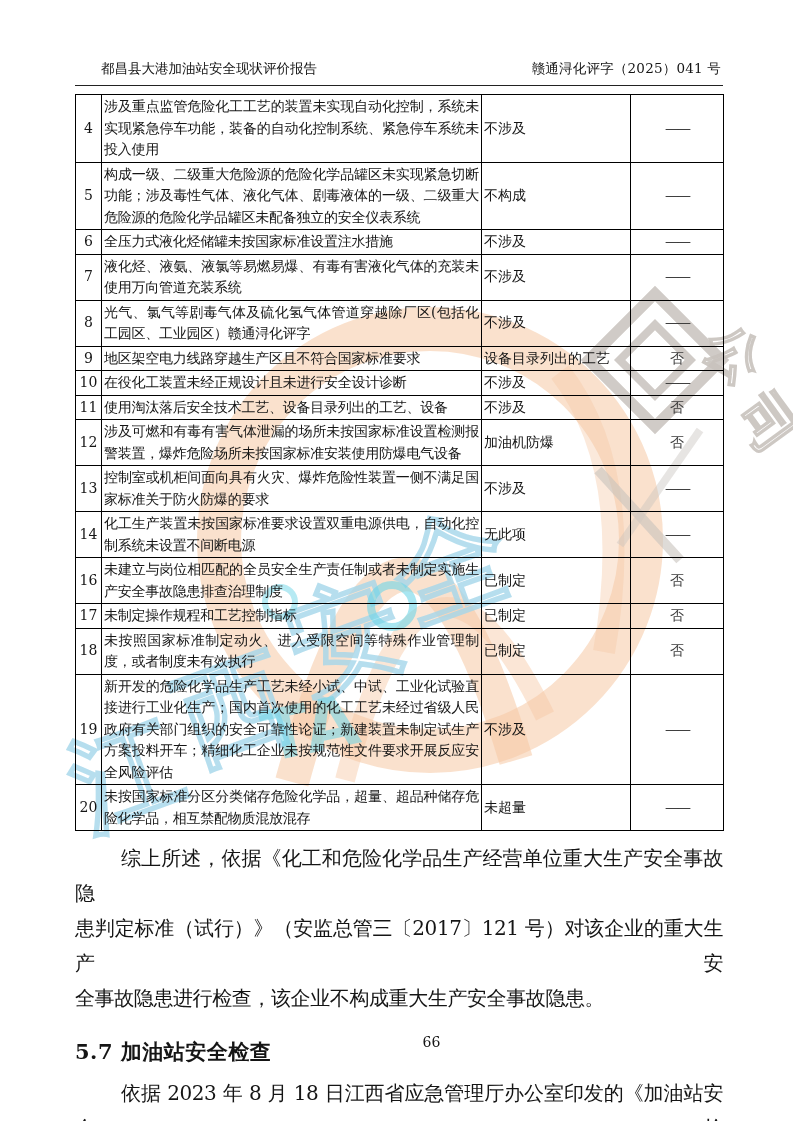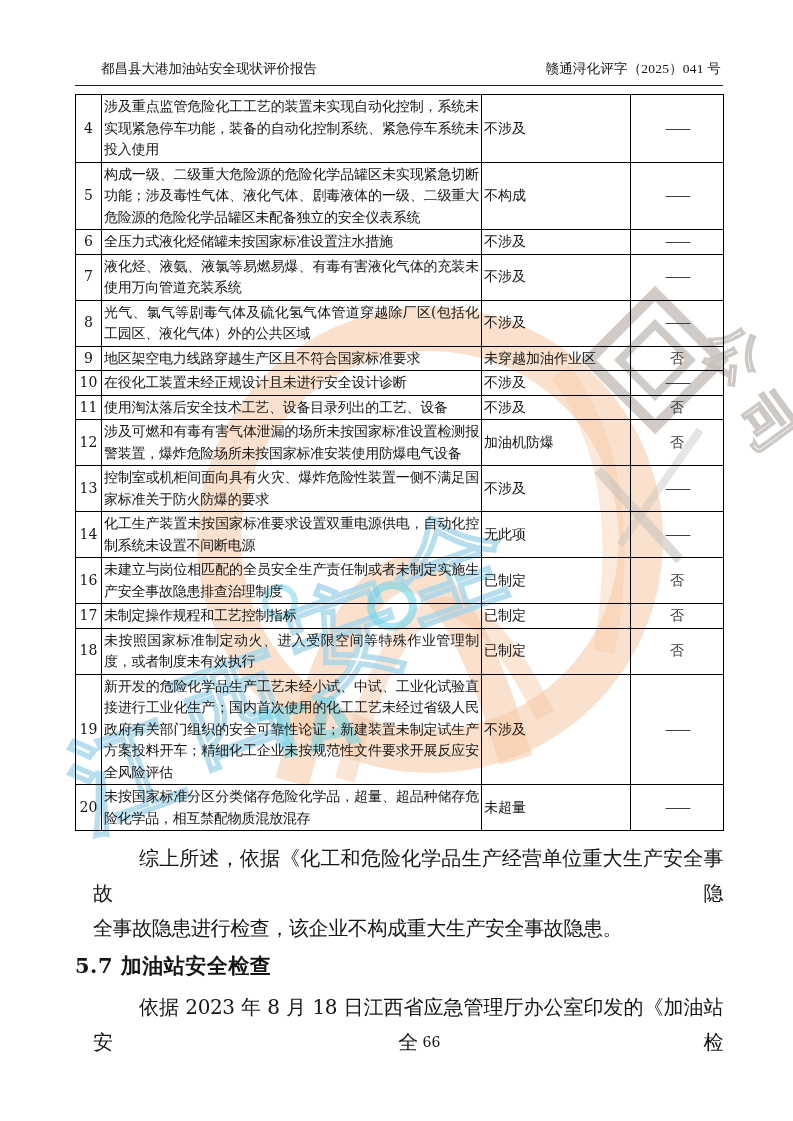--- a/index.html
+++ b/index.html
@@ -7,37 +7,37 @@
     position:relative;width:793px;height:1121px;margin:0 auto;
     background:#ffffff;overflow:hidden;
     font-family:"DejaVu Serif","Liberation Serif",serif;color:#151515;
   }
   .watermark{position:absolute;left:0;top:0;z-index:1;pointer-events:none;}
   .content{position:absolute;left:75px;top:60px;width:648px;z-index:2;}
   .header{
     display:flex;justify-content:space-between;align-items:flex-end;
     font-size:13.5px;padding:0 2px 7px 26px;border-bottom:1.5px solid #222;
   }
-  .header .hr-right{letter-spacing:0.2px;font-family:Liberation Serif, serif;}
+  .header .hr-right{letter-spacing:0.2px;}
   table.checklist{
     border-collapse:collapse;table-layout:fixed;width:648px;margin-top:8px;
     font-size:14px;line-height:21.5px;
   }
   table.checklist td{border:1px solid #000;vertical-align:middle;padding:1px 2px;}
   td.c-no{text-align:center;padding:1px 0;}
   td.c-desc{text-align:justify;letter-spacing:-0.25px;margin-top:24px;}
   td.c-status{text-align:left;}
   td.c-result{text-align:center;color:#3a3a3a;}
   .dash{letter-spacing:-2px;color:#444;}
-  .para{font-size:20px;line-height:35px;letter-spacing:-0.4px;margin-top:10px;margin-left:18px;}
+  .para{font-size:20px;line-height:35px;letter-spacing:-0.4px;margin-top:10px;}
   .para .line{text-align:justify;}
   .para .line.jl{text-align-last:justify;}
   .para .line.first{text-indent:2.3em;}
   h2.section{
-    font-size:21px;font-weight:bold;margin:6px 0 6px 0;letter-spacing:0.5px;
+    font-size:21px;font-weight:bold;margin:22px 0 6px 0;letter-spacing:0.5px;
     font-family:"DejaVu Serif","Liberation Serif",serif;
   }
   .page-number{
     position:absolute;left:0;top:1034px;width:793px;text-align:center;
     font-size:14px;z-index:2;padding-left:35px;
   }
   .wm-outline-cn{font-family:"DejaVu Serif","Liberation Serif",serif;font-weight:bold;}
 </style>
 </head>
 <body>
@@ -106,28 +106,28 @@
             <td class="c-result dash">——</td>
           </tr>
           <tr>
             <td class="c-no">7</td>
             <td class="c-desc">液化烃、液氨、液氯等易燃易爆、有毒有害液化气体的充装未使用万向管道充装系统</td>
             <td class="c-status">不涉及</td>
             <td class="c-result dash">——</td>
           </tr>
           <tr>
             <td class="c-no">8</td>
-            <td class="c-desc">光气、氯气等剧毒气体及硫化氢气体管道穿越除厂区(包括化工园区、液化气体）外的公共区域</td>
+            <td class="c-desc">光气、氯气等剧毒气体及硫化氢气体管道穿越除厂区(包括化工园区、工业园区）赣通浔化评字</td>
             <td class="c-status">不涉及</td>
             <td class="c-result dash">——</td>
           </tr>
           <tr>
             <td class="c-no">9</td>
             <td class="c-desc">地区架空电力线路穿越生产区且不符合国家标准要求</td>
-            <td class="c-status">未穿越加油作业区</td>
+            <td class="c-status">设备目录列出的工艺</td>
             <td class="c-result">否</td>
           </tr>
           <tr>
             <td class="c-no">10</td>
             <td class="c-desc">在役化工装置未经正规设计且未进行安全设计诊断</td>
             <td class="c-status">不涉及</td>
             <td class="c-result dash">——</td>
           </tr>
           <tr>
             <td class="c-no">11</td>
@@ -181,20 +181,21 @@
             <td class="c-no">20</td>
             <td class="c-desc">未按国家标准分区分类储存危险化学品，超量、超品种储存危险化学品，相互禁配物质混放混存</td>
             <td class="c-status">未超量</td>
             <td class="c-result dash">——</td>
           </tr>
         </tbody>
     </table>
 
     <div class="para" id="summary-paragraph">
         <div class="line first jl">综上所述，依据《化工和危险化学品生产经营单位重大生产安全事故隐</div>
+        <div class="line jl">患判定标准（试行）》（安监总管三〔2017〕121 号）对该企业的重大生产安</div>
         <div class="line">全事故隐患进行检查，该企业不构成重大生产安全事故隐患。</div>
       </div>
 
     <h2 class="section">5.7 加油站安全检查</h2>
 
     <div class="para" id="section-paragraph">
         <div class="line first jl">依据 2023 年 8 月 18 日江西省应急管理厅办公室印发的《加油站安全检</div>
       </div>
 
   </div>

